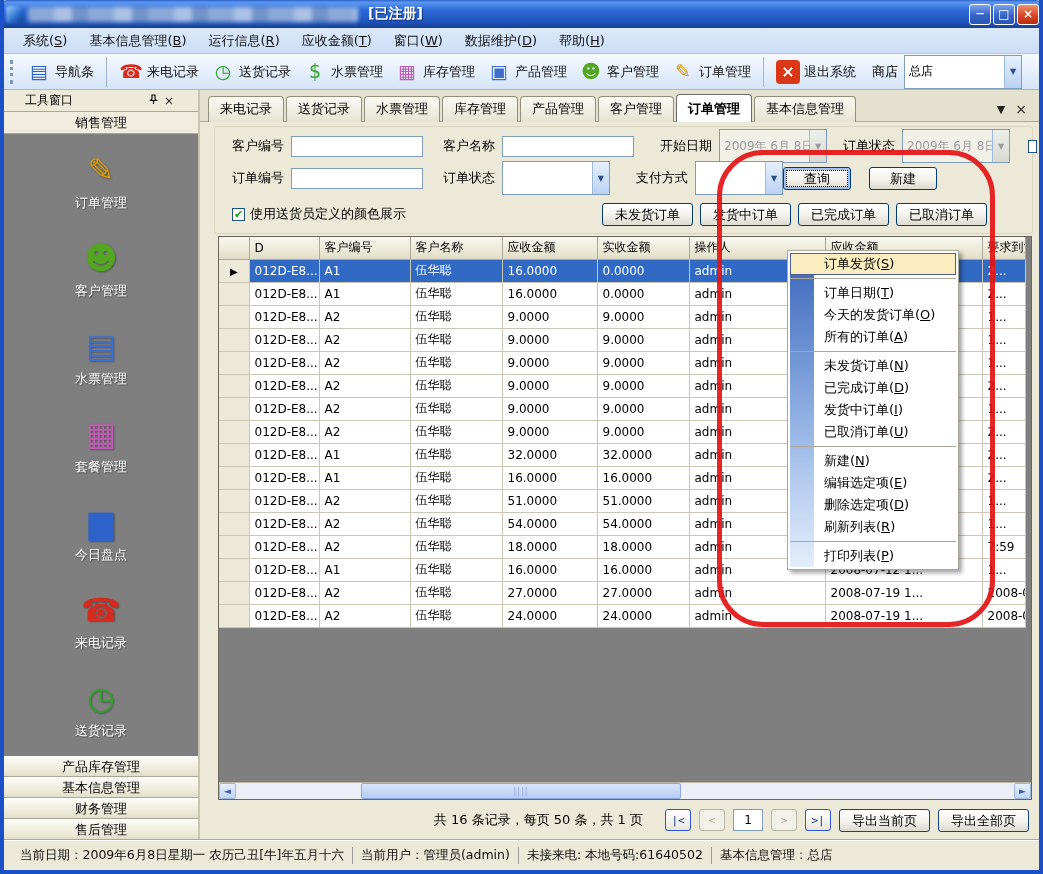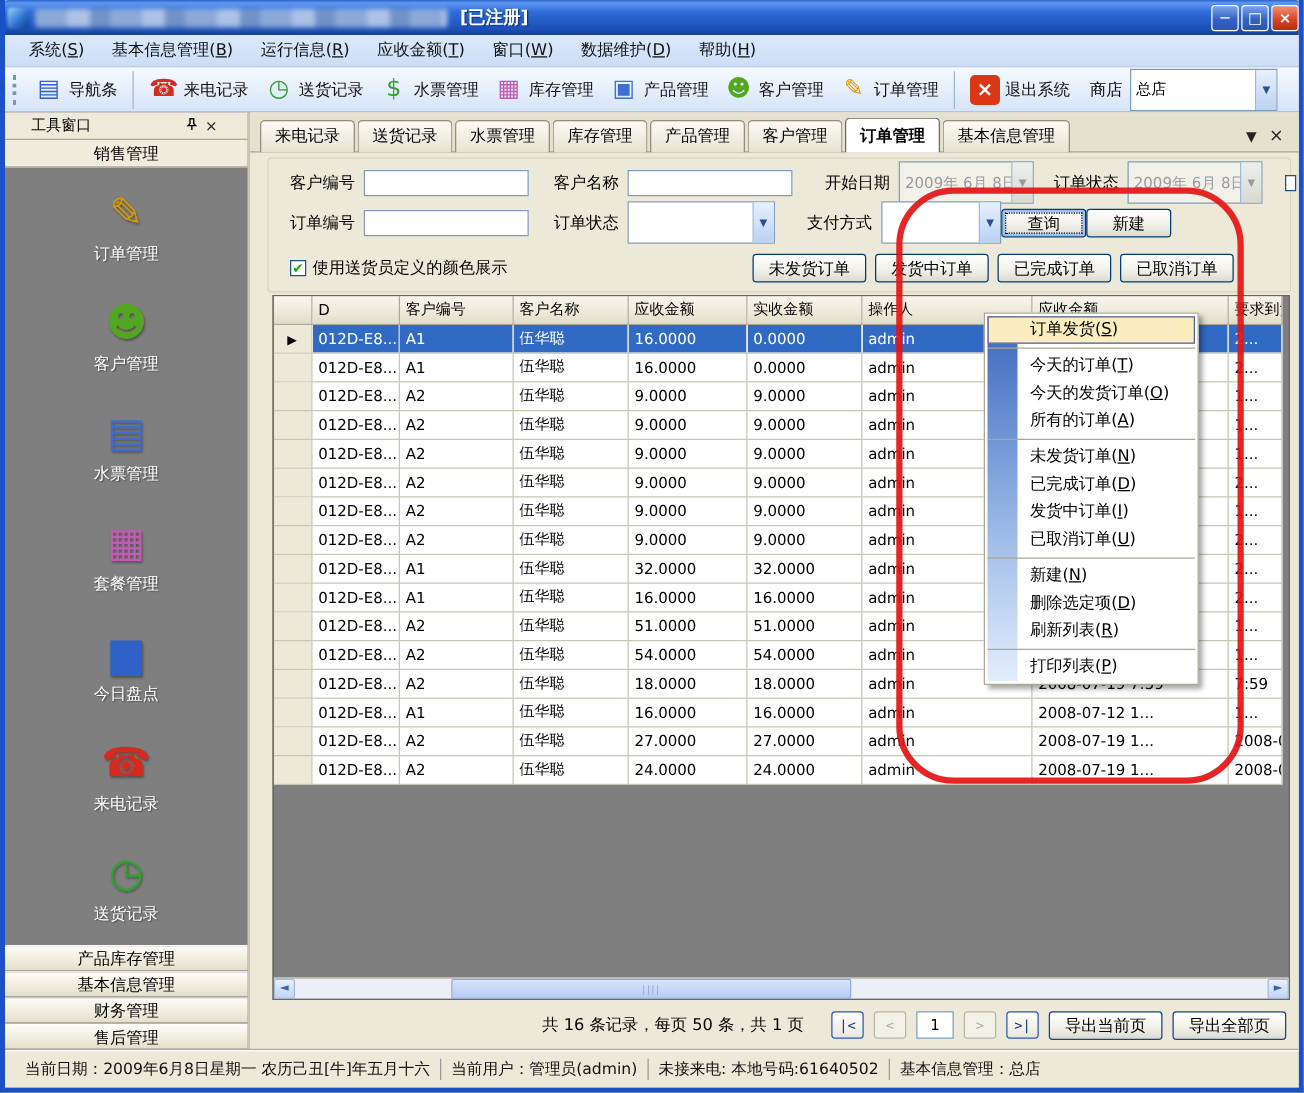--- a/index.html
+++ b/index.html
@@ -88,21 +88,21 @@
   .combo.disabled{ background:#F2F1E8; }
   .combo.disabled .val{ color:#9A9AA0; }
   .combo.disabled .arr{ background:linear-gradient(180deg,#EDEFEA,#D8DAD2); color:#9A9AA0; }
   .chk{ width:13px; height:13px; border:1px solid #1C5180; background:#fff; display:inline-flex; align-items:center;
     justify-content:center; font-size:11px; color:#18A018; margin-right:5px; line-height:1; }
   .chkgrp{ display:flex; align-items:center; }
   .xpbtn{ border:1px solid #003C74; border-radius:3px; background:linear-gradient(180deg,#FFFFFF,#F2F1EA 55%,#DDDAD0);
     font-size:13px; color:#000; padding:2px 12px; height:23px; font-family:"DejaVu Sans", sans-serif; cursor:default; white-space:nowrap; }
   .xpbtn.focused{ box-shadow:0 0 0 2px #9CC1F2 inset; outline:1px dotted #000; outline-offset:-4px; }
   .spacer{ flex:1; }
-  .qbtns{ display:flex; margin-right:88px; }
+  .qbtns{ display:flex; gap:18px; margin-right:88px; }
   .sbtns{ display:flex; gap:7px; margin-right:38px; }
   .qbtns .xpbtn{ min-width:68px; }
 
   
   .gridwrap{ flex:1; margin:0 7px 0 18px; background:#7F7F7F; position:relative; overflow:hidden;
     border:1px solid #6A675A; }
   table.grid{ border-collapse:collapse; table-layout:fixed; width:806px; background:#fff; font-size:12px; }
   table.grid th{ height:22px; background:linear-gradient(180deg,#F7F6EF,#ECE9D8 60%,#E0DCC8); border-right:1px solid #ACA899;
     border-bottom:1px solid #ACA899; font-weight:normal; text-align:left; padding:0 5px; white-space:nowrap; overflow:hidden; }
   table.grid td{ height:23px; border-right:1px solid #C9C6B4; border-bottom:1px solid #C9C6B4; padding:0 5px;
@@ -684,36 +684,37 @@
       <span class="seg">基本信息管理：总店</span>
     </div>
 
   <div class="ctxmenu">
     <div class="ctx-strip"></div>
     <div>
 
         <div class="mi hl"><span>订单发货</span><span class="mn">(<u>S</u>)</span></div>
 
 
-        <div class="mi sep-before"><span>今天的订单</span><span class="mn">(<u>T</u>)</span></div>
+        <div class="mi sep-before"><span>订单日期</span><span class="mn">(<u>T</u>)</span></div>
 
         <div class="mi"><span>今天的发货订单</span><span class="mn">(<u>O</u>)</span></div>
 
         <div class="mi"><span>所有的订单</span><span class="mn">(<u>A</u>)</span></div>
 
         <div class="mi sep-before"><span>未发货订单</span><span class="mn">(<u>N</u>)</span></div>
 
         <div class="mi"><span>已完成订单</span><span class="mn">(<u>D</u>)</span></div>
 
         <div class="mi"><span>发货中订单</span><span class="mn">(<u>I</u>)</span></div>
 
         <div class="mi"><span>已取消订单</span><span class="mn">(<u>U</u>)</span></div>
 
         <div class="mi sep-before"><span>新建</span><span class="mn">(<u>N</u>)</span></div>
 
+        <div class="mi"><span>编辑选定项</span><span class="mn">(<u>E</u>)</span></div>
 
         <div class="mi"><span>删除选定项</span><span class="mn">(<u>D</u>)</span></div>
 
         <div class="mi"><span>刷新列表</span><span class="mn">(<u>R</u>)</span></div>
 
         <div class="mi sep-before"><span>打印列表</span><span class="mn">(<u>P</u>)</span></div>
       </div>
   </div>
 
   <div class="red-annotation"></div>

